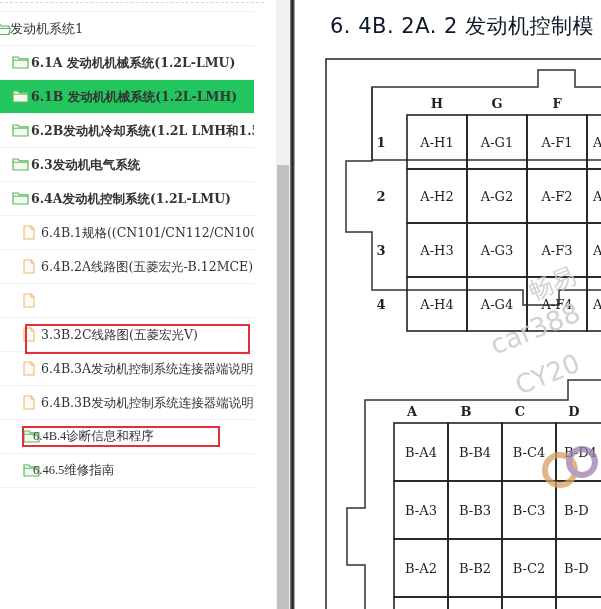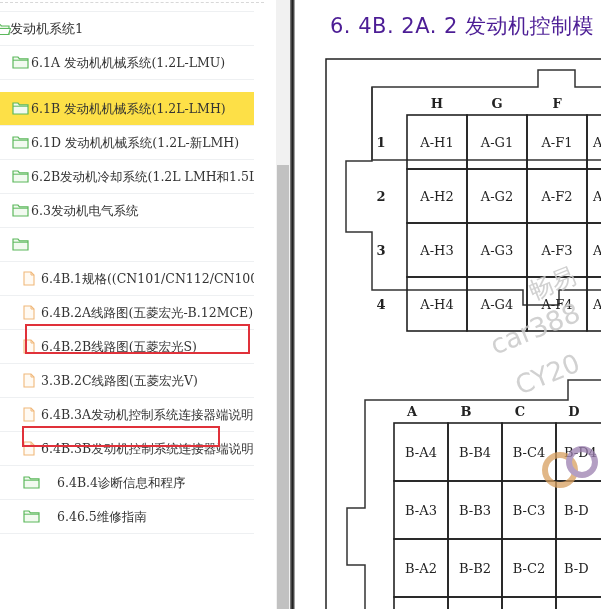--- a/index.html
+++ b/index.html
@@ -16,31 +16,31 @@
     border-top: 1px dashed #d8d8d8;
   }
   #tree { position: absolute; left: 0; top: 11px; width: 254px; }
   .row {
     position: relative; height: 34px; line-height: 33px;
     border-bottom: 1px solid #eef0f2;
     font-size: 12.5px; color: #333333; white-space: nowrap; overflow: hidden;
     cursor: pointer;
   }
   .row.first { height: 35px; border-top: 1px solid #eef0f2; }
-  .row.selected { background: #fde047; margin-top: 12px; }
+  .row.selected { background: #22c55e; }
   .row .icon { position: absolute; top: 9px; }
   .row .label { position: absolute; top: 0; }
   .row.lvl0 .icon { left: -6px; }
   .row.lvl0 .label { left: 10px; font-size: 13px; }
   .row.lvl1 .icon { left: 12px; }
-  .row.lvl1 .label { left: 31px; }
+  .row.lvl1 .label { left: 31px; font-weight: bold; }
   .row.lvl2 .icon { left: 23px; top: 9px; }
   .row.lvl2 .label { left: 41px; }
   .row.lvl1b .icon { left: 23px; }
-  .row.lvl1b .label { left: 57px; }
+  .row.lvl1b .label { left: 33px; font-family: Liberation Serif, serif; }
 
   .folder-icon { width: 17px; height: 14px; display: block; }
   .file-icon { width: 12px; height: 15px; display: block; }
 
   .red-box {
     position: absolute; border: 2px solid #e0313a; pointer-events: none;
   }
 
   
   #scrollbar {
@@ -51,21 +51,21 @@
   }
   #divider {
     position: absolute; left: 290px; top: 0; width: 5px; height: 609px;
     background: linear-gradient(to right, #8a8a8a 0, #2b2b2b 40%, #1a1a1a 60%, #d0d0d0 100%);
   }
 
   
   #content { position: absolute; left: 295px; top: 0; width: 306px; height: 609px; background: #ffffff; overflow: hidden; }
   #doc-title {
     position: absolute; left: 35px; top: 12px; white-space: nowrap;
-    font-family: "DejaVu Sans", "Liberation Sans", sans-serif; font-size: 21px; color: #4c1d95; letter-spacing: 0.5px;
+    font-family: "DejaVu Sans", "Liberation Sans", sans-serif; font-size: 21px; color: #0f172a; letter-spacing: 0.5px;
   }
   #diagram { position: absolute; left: 0; top: 0; }
   .pin-text { font-family: "DejaVu Serif", "Liberation Serif", serif; font-size: 13px; fill: #222222; }
   .hdr-text { font-family: "DejaVu Serif", "Liberation Serif", serif; font-size: 13px; fill: #222222; font-weight: bold; }
   .wm-text { font-family: "DejaVu Sans", "Liberation Sans", sans-serif; fill: #c9c9c9; opacity: 0.85; }
 </style>
 </head>
 <body>
 
 <div id="sidebar">
@@ -98,47 +98,39 @@
         </span>
         <span class="label">6.1B 发动机机械系统(1.2L-LMH)</span>
       </div>
       <div class="row lvl1">
         <span class="icon">
           <svg class="folder-icon" viewBox="0 0 17 14">
             <path d="M1 2 L6 2 L7.5 3.8 L16 3.8 L16 13 L1 13 Z" fill="#f2faf0" stroke="#5cb85c" stroke-width="1.2"></path>
             <path d="M1 5.2 L16 5.2" stroke="#5cb85c" stroke-width="1"></path>
           </svg>
         </span>
-        <span class="label">6.1D 发动机机械系统(1.2L-新LMH)</span>
+        <span class="label">6.2B发动机冷却系统(1.2L LMH和1.5L)</span>
       </div>
       <div class="row lvl1">
         <span class="icon">
           <svg class="folder-icon" viewBox="0 0 17 14">
             <path d="M1 2 L6 2 L7.5 3.8 L16 3.8 L16 13 L1 13 Z" fill="#f2faf0" stroke="#5cb85c" stroke-width="1.2"></path>
             <path d="M1 5.2 L16 5.2" stroke="#5cb85c" stroke-width="1"></path>
           </svg>
         </span>
-        <span class="label">6.2B发动机冷却系统(1.2L LMH和1.5L)</span>
+        <span class="label">6.3发动机电气系统</span>
       </div>
       <div class="row lvl1">
         <span class="icon">
           <svg class="folder-icon" viewBox="0 0 17 14">
             <path d="M1 2 L6 2 L7.5 3.8 L16 3.8 L16 13 L1 13 Z" fill="#f2faf0" stroke="#5cb85c" stroke-width="1.2"></path>
             <path d="M1 5.2 L16 5.2" stroke="#5cb85c" stroke-width="1"></path>
           </svg>
         </span>
-        <span class="label">6.3发动机电气系统</span>
-      </div>
-      <div class="row lvl1">
-        <span class="icon">
-          <svg class="folder-icon" viewBox="0 0 17 14">
-            <path d="M1 2 L6 2 L7.5 3.8 L16 3.8 L16 13 L1 13 Z" fill="#f2faf0" stroke="#5cb85c" stroke-width="1.2"></path>
-            <path d="M1 5.2 L16 5.2" stroke="#5cb85c" stroke-width="1"></path>
-          </svg>
-        </span>
+        <span class="label">6.4A发动机控制系统(1.2L-LMU)</span>
       </div>
       <div class="row lvl2">
         <span class="icon">
           <svg class="file-icon" viewBox="0 0 12 15">
             <path d="M1 1 L8 1 L11 4 L11 14 L1 14 Z" fill="#fffaf3" stroke="#f0b87a" stroke-width="1.1"></path>
             <path d="M8 1 L8 4 L11 4" fill="none" stroke="#f0b87a" stroke-width="1"></path>
           </svg>
         </span>
         <span class="label">6.4B.1规格((CN101/CN112/CN100V)</span>
       </div>
@@ -151,21 +143,20 @@
         </span>
         <span class="label">6.4B.2A线路图(五菱宏光-B.12MCE)</span>
       </div>
       <div class="row lvl2">
         <span class="icon">
           <svg class="file-icon" viewBox="0 0 12 15">
             <path d="M1 1 L8 1 L11 4 L11 14 L1 14 Z" fill="#fffaf3" stroke="#f0b87a" stroke-width="1.1"></path>
             <path d="M8 1 L8 4 L11 4" fill="none" stroke="#f0b87a" stroke-width="1"></path>
           </svg>
         </span>
-        <span class="label">6.4B.2B线路图(五菱宏光S)</span>
       </div>
       <div class="row lvl2">
         <span class="icon">
           <svg class="file-icon" viewBox="0 0 12 15">
             <path d="M1 1 L8 1 L11 4 L11 14 L1 14 Z" fill="#fffaf3" stroke="#f0b87a" stroke-width="1.1"></path>
             <path d="M8 1 L8 4 L11 4" fill="none" stroke="#f0b87a" stroke-width="1"></path>
           </svg>
         </span>
         <span class="label">3.3B.2C线路图(五菱宏光V)</span>
       </div>

